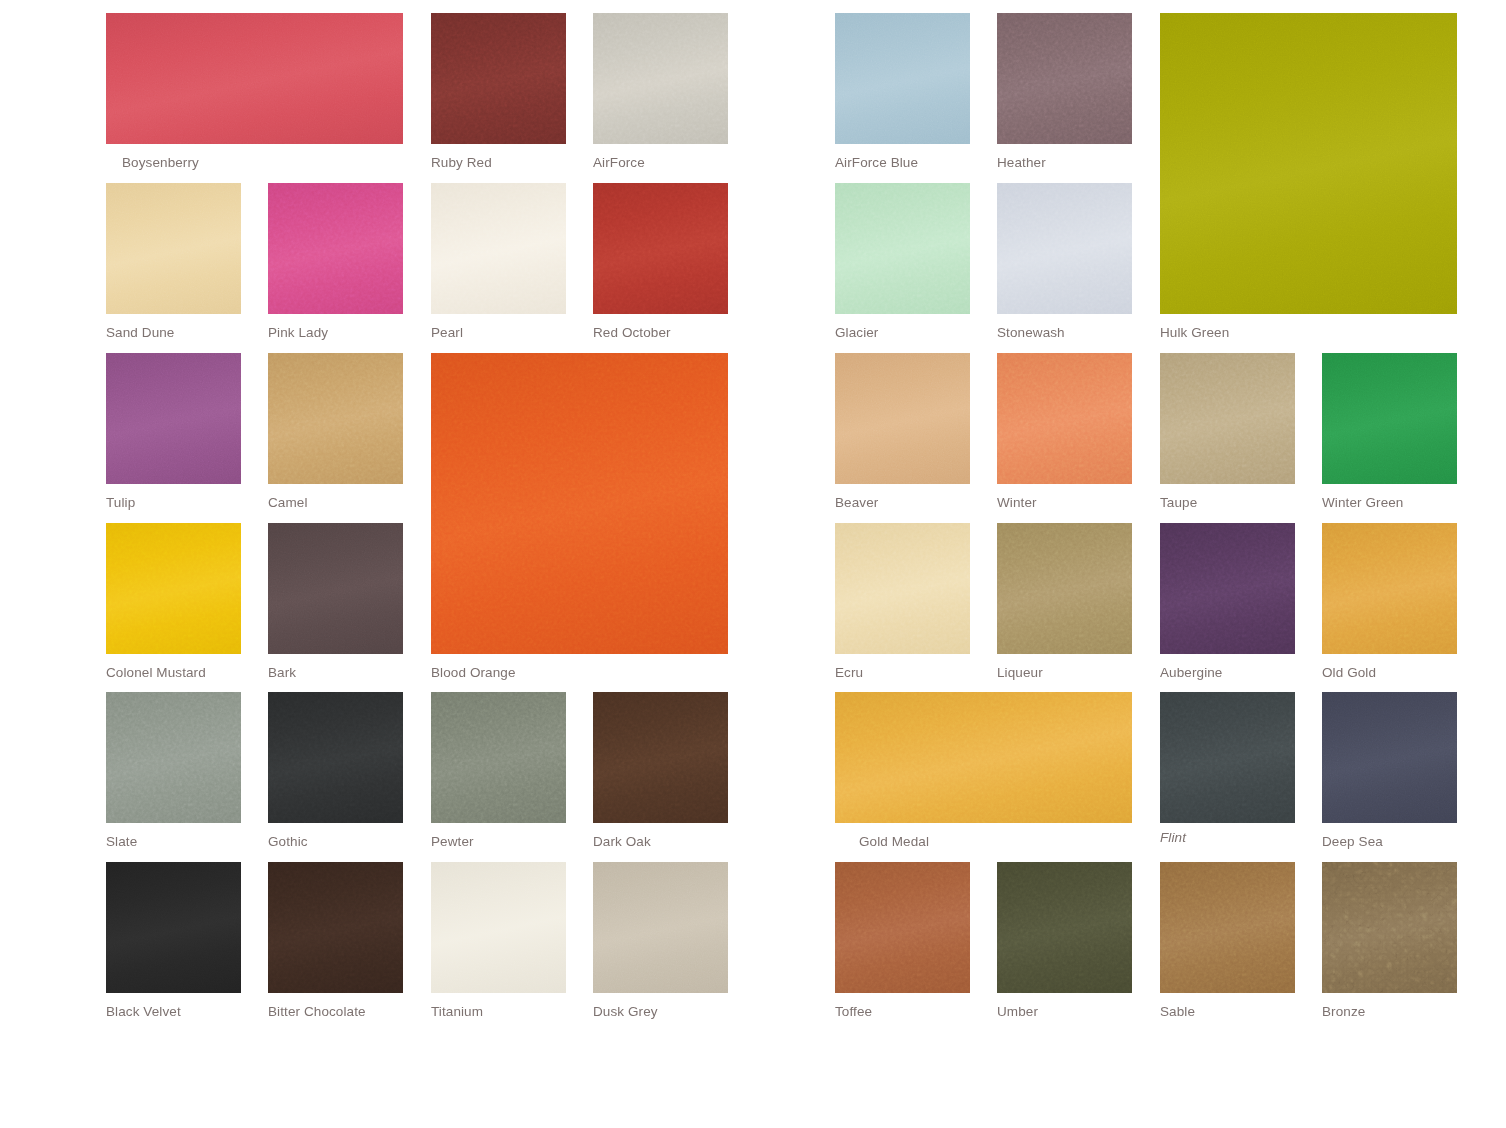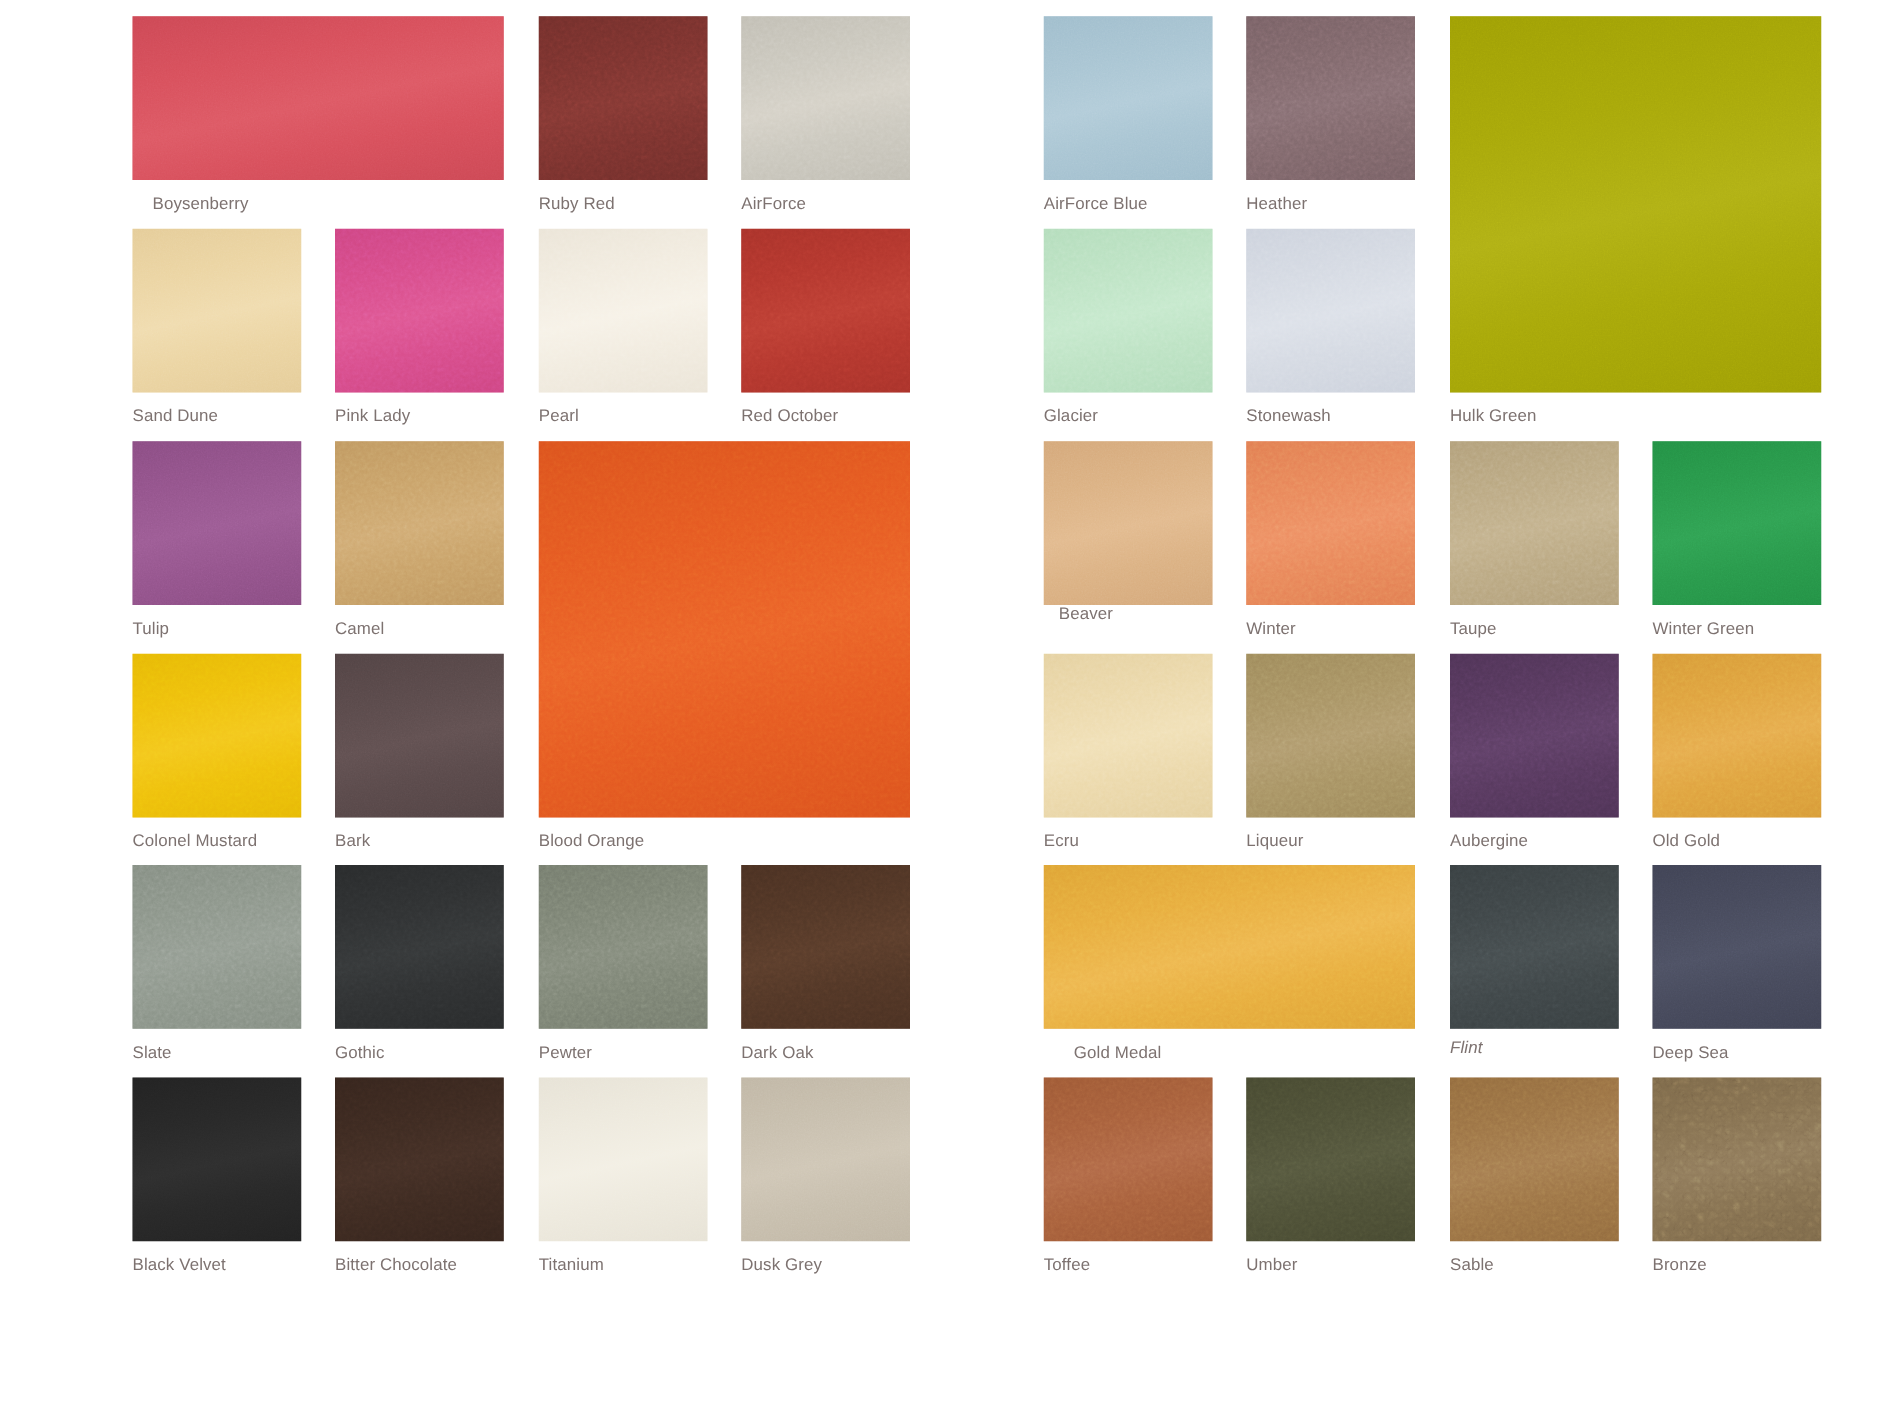--- a/index.html
+++ b/index.html
@@ -314,21 +314,21 @@
         </div>
         <div class="label" style="left: 162px; top: 312px;">Stonewash</div>
         <div class="cell" style="left: 0px; top: 340px; width: 135px; height: 131px;">
           <div class="swatch" style="background: rgb(220, 178, 132);">
             <div class="sheen" style="background: linear-gradient(168deg, rgb(207, 161, 115) 0%, rgb(220, 178, 132) 28%, rgb(232, 194, 152) 52%, rgb(220, 178, 132) 72%, rgb(207, 161, 115) 100%); opacity: 0.55;"></div>
             <div class="grain" style="filter: none; background: transparent;"><svg width="100%" height="100%" preserveAspectRatio="none">
                 <rect width="100%" height="100%" filter="url(#grain-fine)" opacity="0.3"></rect>
               </svg></div>
           </div>
         </div>
-        <div class="label" style="left: 0px; top: 470px; margin-left: 12px;">Beaver</div>
+        <div class="label" style="left: 0px; top: 482px;">Beaver</div>
         <div class="cell" style="left: 162px; top: 340px; width: 135px; height: 131px;">
           <div class="swatch" style="background: rgb(233, 135, 90);">
             <div class="sheen" style="background: linear-gradient(168deg, rgb(220, 119, 75) 0%, rgb(233, 135, 90) 28%, rgb(242, 151, 108) 52%, rgb(233, 135, 90) 72%, rgb(220, 119, 75) 100%); opacity: 0.55;"></div>
             <div class="grain" style="filter: none; background: transparent;"><svg width="100%" height="100%" preserveAspectRatio="none">
                 <rect width="100%" height="100%" filter="url(#grain-coarse)" opacity="0.42"></rect>
               </svg></div>
           </div>
         </div>
         <div class="label" style="left: 162px; top: 482px;">Winter</div>
         <div class="cell" style="left: 325px; top: 340px; width: 135px; height: 131px;">

